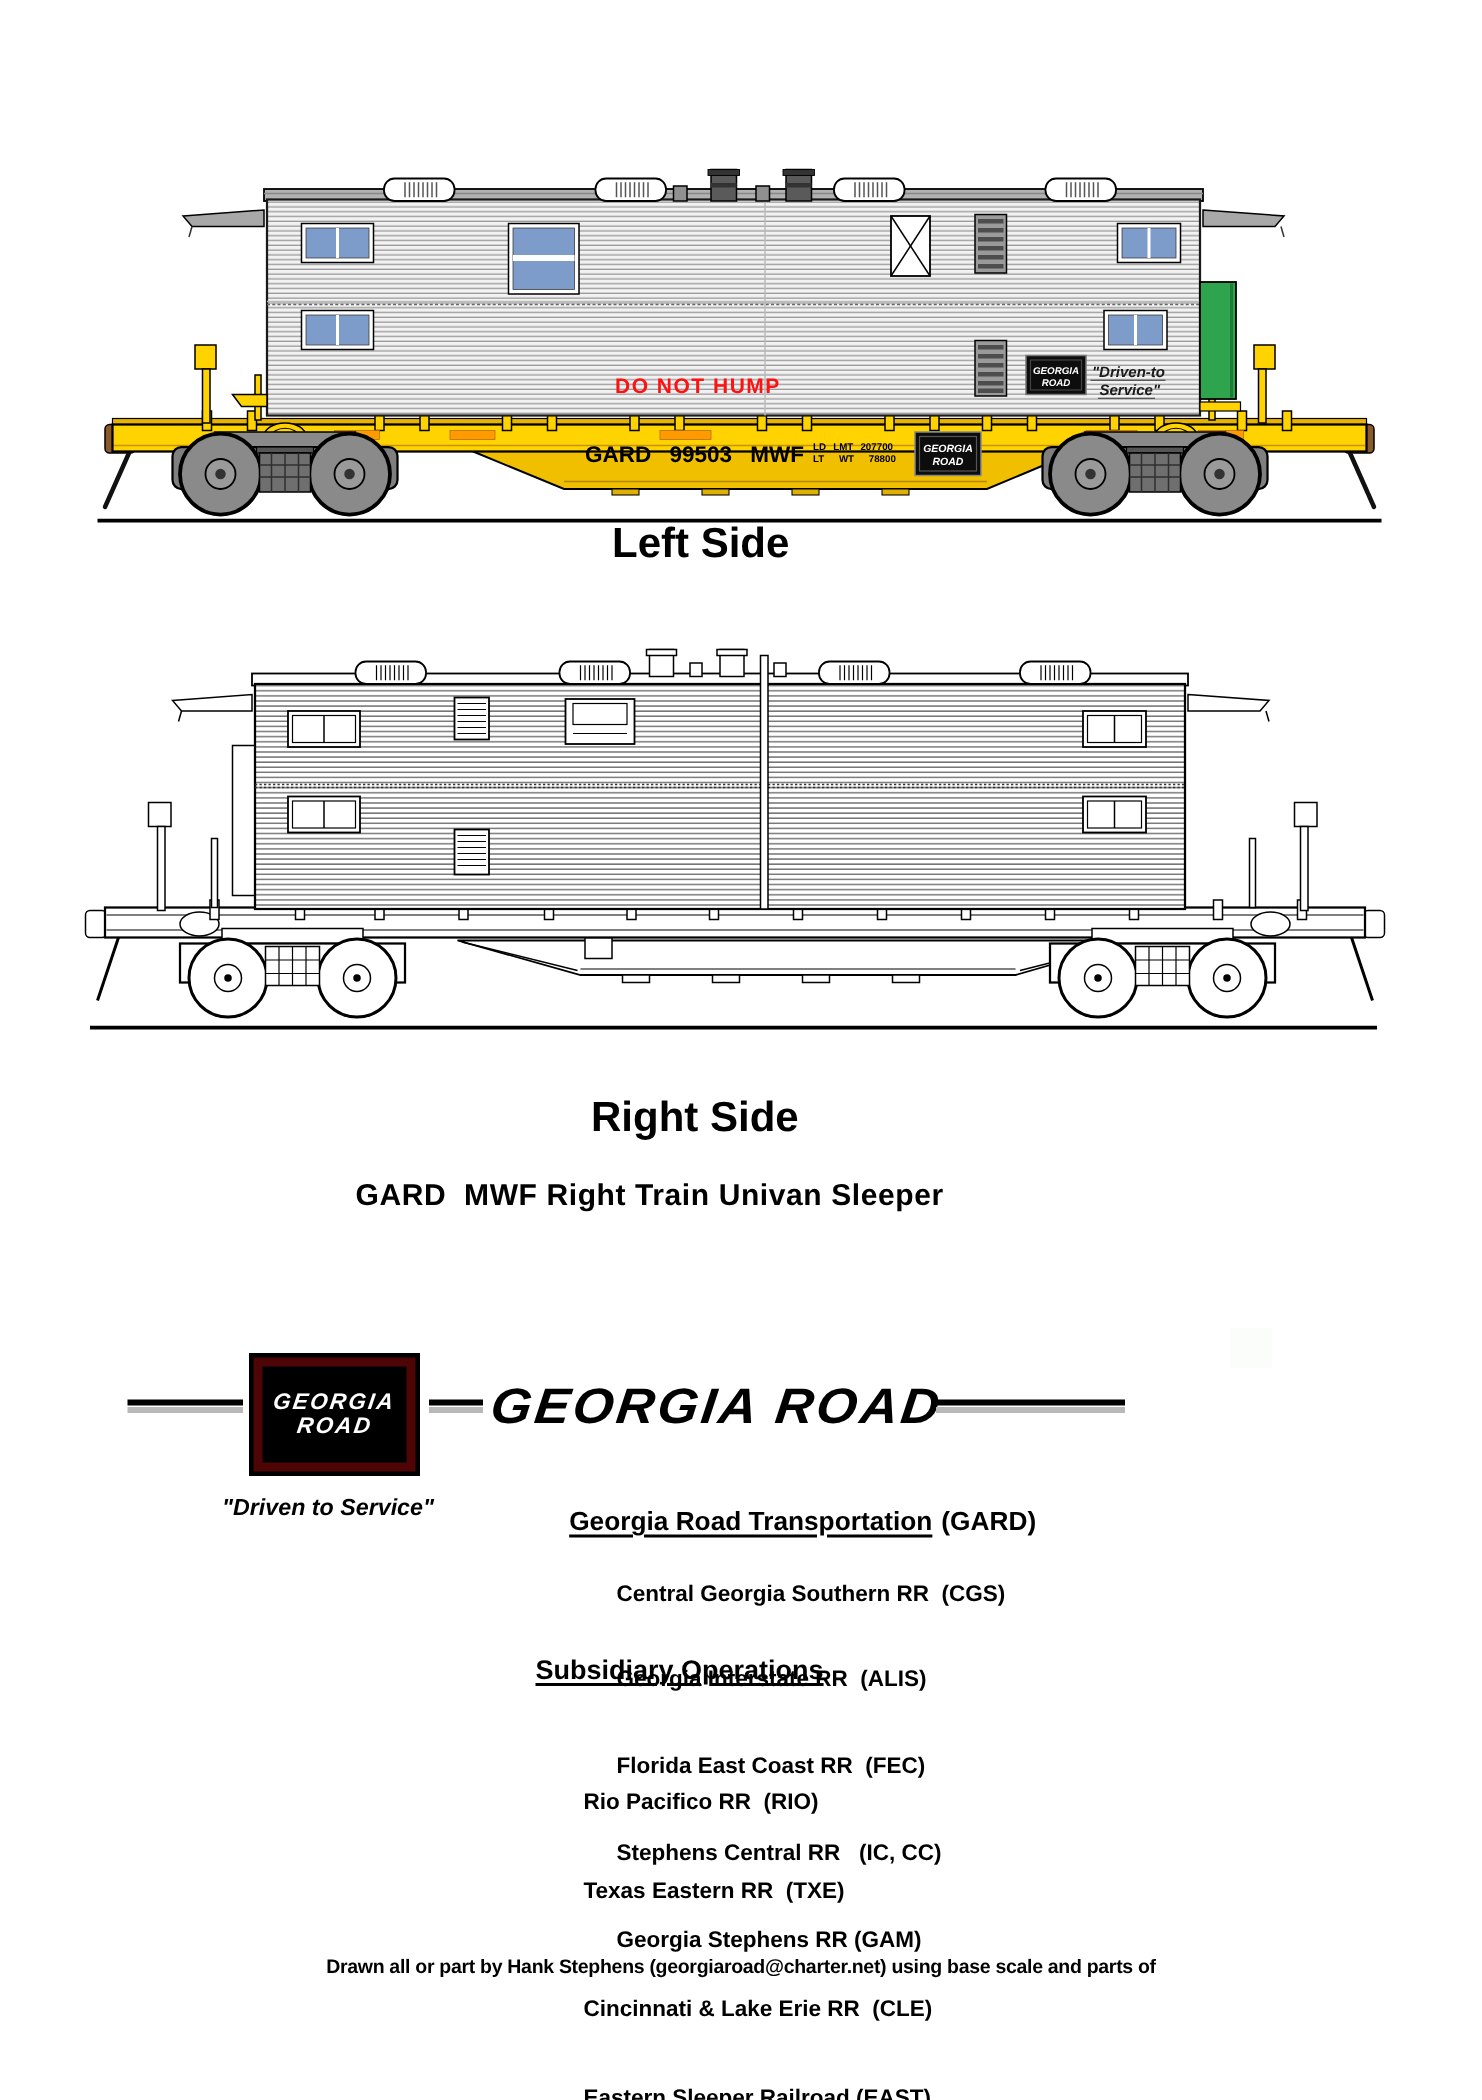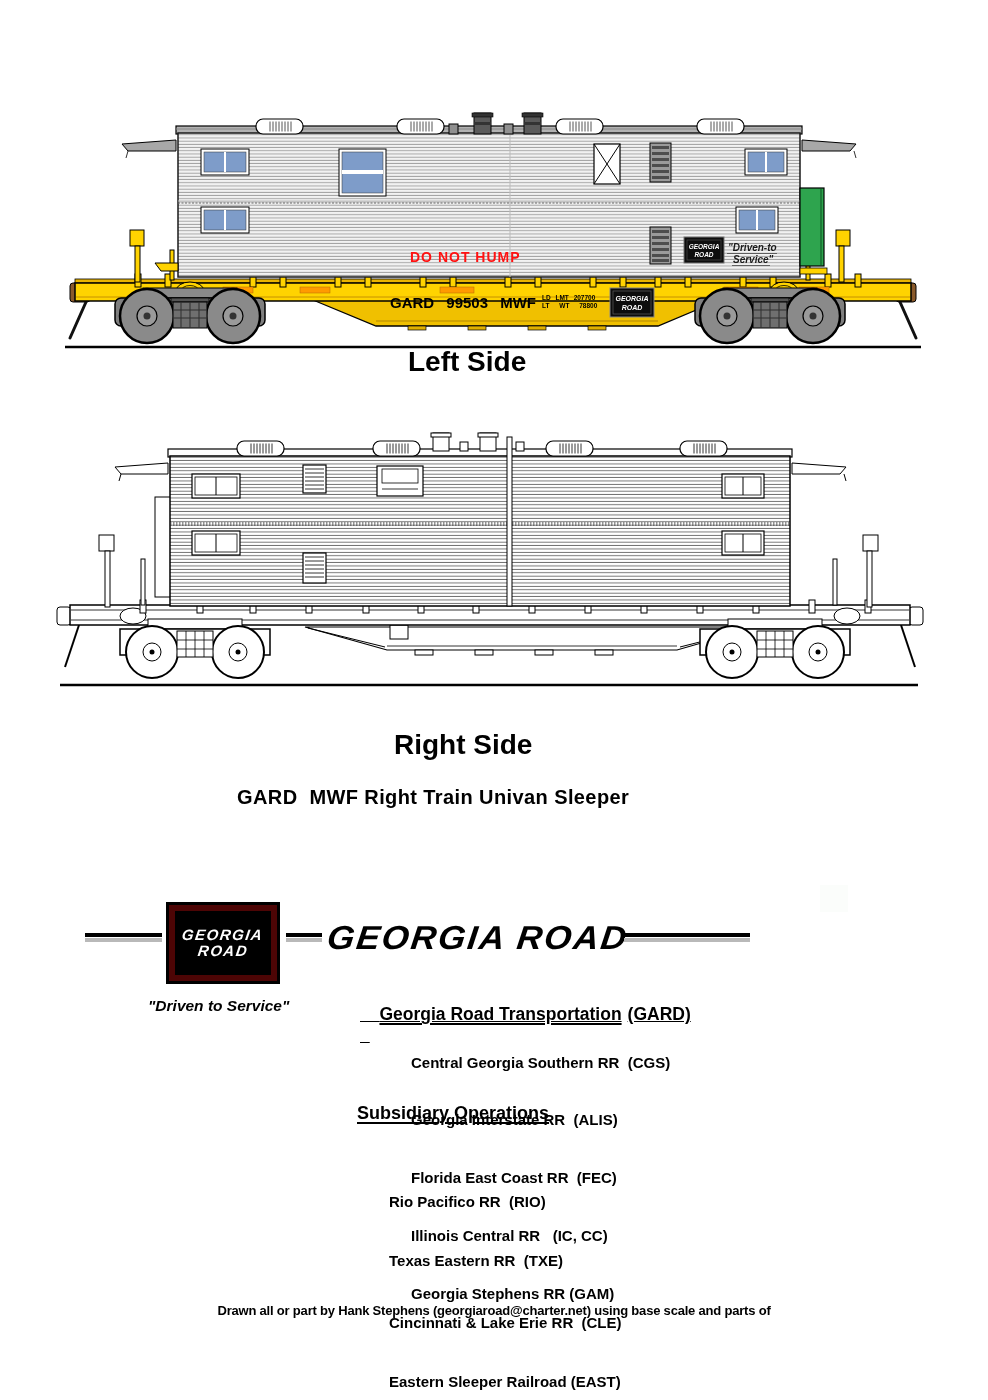--- a/index.html
+++ b/index.html
@@ -12,26 +12,26 @@
   .rule-shadow{height:4px;background:#b9b9b9;margin-top:1px;}
   .logo-badge{box-sizing:border-box;background:#4d0505;border:3px solid #000;
               display:flex;align-items:center;justify-content:center;}
   .logo-badge-inner{background:#000;width:calc(100% - 12px);height:calc(100% - 12px);
               display:flex;flex-direction:column;align-items:center;justify-content:center;}
   .logo-badge-text{color:#fff;font-weight:900;font-style:italic;font-size:15px;line-height:16px;
               letter-spacing:1.5px;transform:skewX(-8deg);white-space:pre;}
   .wordmark{font-size:35px;font-weight:900;font-style:italic;letter-spacing:2px;
               transform:skewX(-7deg) scaleY(.95);transform-origin:left bottom;white-space:pre;}
   .slogan{font-size:15.5px;font-weight:bold;font-style:italic;white-space:pre;}
-  .roster-heading{font-size:17.5px;font-weight:bold;white-space:pre;text-decoration:underline;}
+  .roster-heading{font-size:17.5px;font-weight:bold;white-space:pre;}
   .u{text-decoration:underline;text-decoration-thickness:2px;text-underline-offset:3px;}
   .roster-list{font-size:15px;font-weight:bold;line-height:19.3px;white-space:pre;margin-left:36px;}
   .sub-heading{font-size:18px;font-weight:bold;white-space:pre;}
   .sub-list{font-size:15px;font-weight:bold;line-height:19.5px;white-space:pre;}
-  .sub-list .gap{margin-top:4px;}
+  .sub-list .gap{margin-top:21px;}
   .credit{width:988px;text-align:center;font-size:13px;font-weight:bold;line-height:19.5px;
           letter-spacing:-.2px;white-space:pre;}
   svg text{font-family:"Liberation Sans",sans-serif;}
 </style>
 </head>
 <body>
 
 <div class="canvas">
 
   <svg class="abs" style="left:58px;top:100px;" width="870" height="250" viewBox="0 0 870 250">
@@ -471,21 +471,21 @@
   <div class="abs slogan" style="left:148px;top:997px;">"Driven to Service"</div>
 
   <div class="abs roster-heading" style="left:360px;top:983px;">
     <span class="u">Georgia Road Transportation</span><span style="margin-left:6px;">(GARD)</span>
   </div>
 
   <div class="abs roster-list" style="left:375px;top:1014px;">
     <div>Central Georgia Southern RR  (CGS)</div>
     <div>Georgia Interstate RR  (ALIS)</div>
     <div>Florida East Coast RR  (FEC)</div>
-    <div>Illinois Central RR   (IC, CC)</div>
+    <div>Stephens Central RR   (IC, CC)</div>
     <div>Georgia Stephens RR (GAM)</div>
   </div>
 
   <div class="abs sub-heading u" style="left:357px;top:1103px;">Subsidiary Operations</div>
 
   <div class="abs sub-list" style="left:389px;top:1153px;">
     <div>Rio Pacifico RR  (RIO)</div>
     <div>Texas Eastern RR  (TXE)</div>
     <div class="gap">Cincinnati &amp; Lake Erie RR  (CLE)</div>
     <div>Eastern Sleeper Railroad (EAST)</div>

